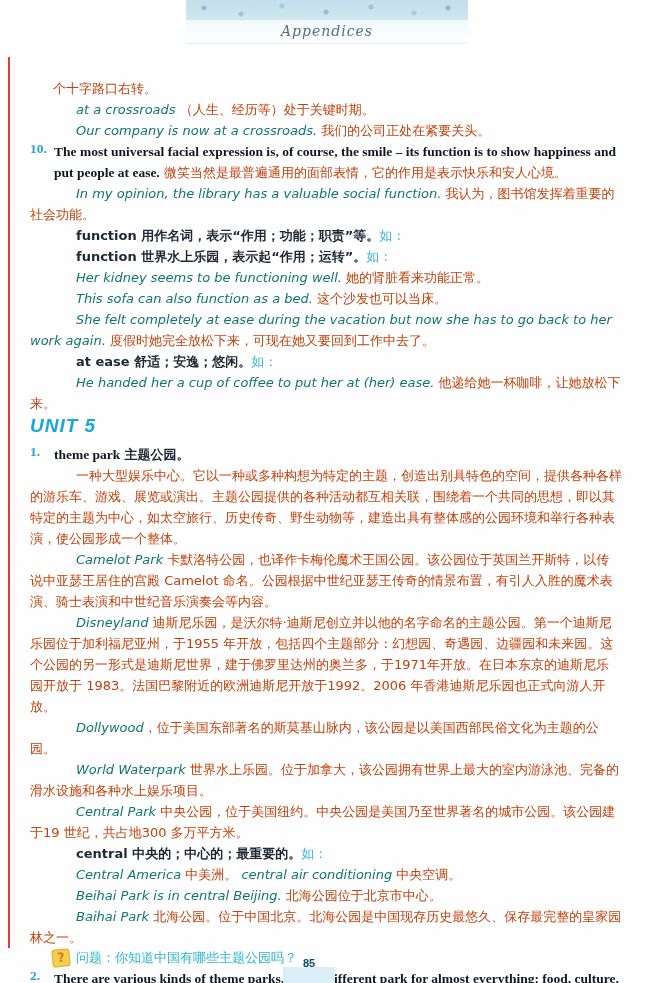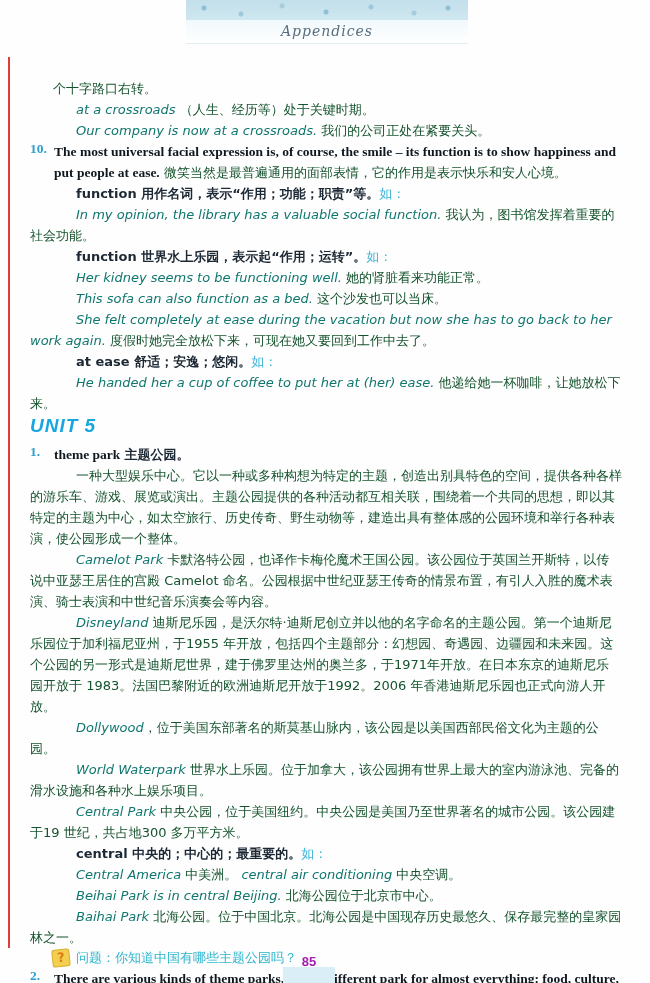--- a/index.html
+++ b/index.html
@@ -24,21 +24,21 @@
   }
   .band-label{
     height:23px;line-height:22px;text-align:center;
     background:linear-gradient(#f0f9fc,#ffffff);
     border-bottom:1px solid #e3eef3;
     font-family:"DejaVu Serif","Liberation Serif",serif;
     font-style:italic;font-size:14px;color:#5a6e7e;letter-spacing:1px;
   }
   .content{position:absolute;top:78px;left:30px;width:592px;}
   p{margin:0;line-height:21px;font-size:13px;color:#5a6c80;}
-  .zh{color:#14532d;}
+  .zh{color:#c2410c;}
   .zh-bold{font-weight:bold;color:#1c2834;}
   .en-bold{font-family:"Liberation Serif","DejaVu Serif",serif;font-weight:bold;color:#10181f;font-size:13.5px;}
   .script{font-style:italic;color:#0f766e;font-size:13px;}
   .ru{color:#3fb5d8;}
   .num{font-family:"Liberation Serif","DejaVu Serif",serif;font-weight:bold;color:#2f9fd2;font-size:13.5px;}
   .item{position:relative;padding-left:24px;}
   .item > .num{position:absolute;left:0;top:0;}
   .sub{text-indent:46px;}
   .cont{padding-left:23px;}
   .unit-heading{
@@ -50,21 +50,21 @@
   .q-icon{
     flex:0 0 auto;width:16px;height:16px;border-radius:3px;
     background:#f2cf4e;border:1px solid #d8ae32;
     color:#e07818;font-weight:bold;font-size:13px;line-height:16px;text-align:center;
     transform:rotate(-6deg);
   }
   .q-text{color:#2eb5cd;font-size:13px;}
   .footer-box{position:absolute;left:283px;bottom:0;width:52px;height:16px;background:#d9eef6;}
   .page-number{
     position:absolute;left:283px;bottom:14px;width:52px;text-align:center;
-    font-weight:bold;font-size:13px;color:#a21caf;
+    font-weight:bold;font-size:11px;color:#0c4a6e;
     font-family:"Liberation Sans","DejaVu Sans",sans-serif;
   }
 </style>
 </head>
 <body>
 
 <div class="page">
 
   <div class="red-line"></div>
 
@@ -79,23 +79,23 @@
 
     <p class="sub"><span class="script">at a crossroads</span> <span class="zh">（人生、经历等）处于关键时期。</span></p>
 
     <p class="sub"><span class="script">Our company is now at a crossroads.</span> <span class="zh">我们的公司正处在紧要关头。</span></p>
 
     <div class="item">
       <span class="num">10.</span>
       <p><span class="en-bold">The most universal facial expression is, of course, the smile – its function is to show happiness and put people at ease.</span> <span class="zh">微笑当然是最普遍通用的面部表情，它的作用是表示快乐和安人心境。</span></p>
     </div>
 
+    <p class="sub"><span class="script">In my opinion, the library has a valuable social function.</span> <span class="zh">我认为，图书馆发挥着重要的社会功能。</span></p>
+
     <p class="sub"><span class="zh-bold">function 用作名词，表示“作用；功能；职责”等。</span><span class="ru">如：</span></p>
-
-    <p class="sub"><span class="script">In my opinion, the library has a valuable social function.</span> <span class="zh">我认为，图书馆发挥着重要的社会功能。</span></p>
 
     <p class="sub"><span class="zh-bold">function 世界水上乐园，表示起“作用；运转”。</span><span class="ru">如：</span></p>
 
     <p class="sub"><span class="script">Her kidney seems to be functioning well.</span> <span class="zh">她的肾脏看来功能正常。</span></p>
 
     <p class="sub"><span class="script">This sofa can also function as a bed.</span> <span class="zh">这个沙发也可以当床。</span></p>
 
     <p class="sub"><span class="script">She felt completely at ease during the vacation but now she has to go back to her work again.</span> <span class="zh">度假时她完全放松下来，可现在她又要回到工作中去了。</span></p>
 
     <p class="sub"><span class="zh-bold">at ease 舒适；安逸；悠闲。</span><span class="ru">如：</span></p>

